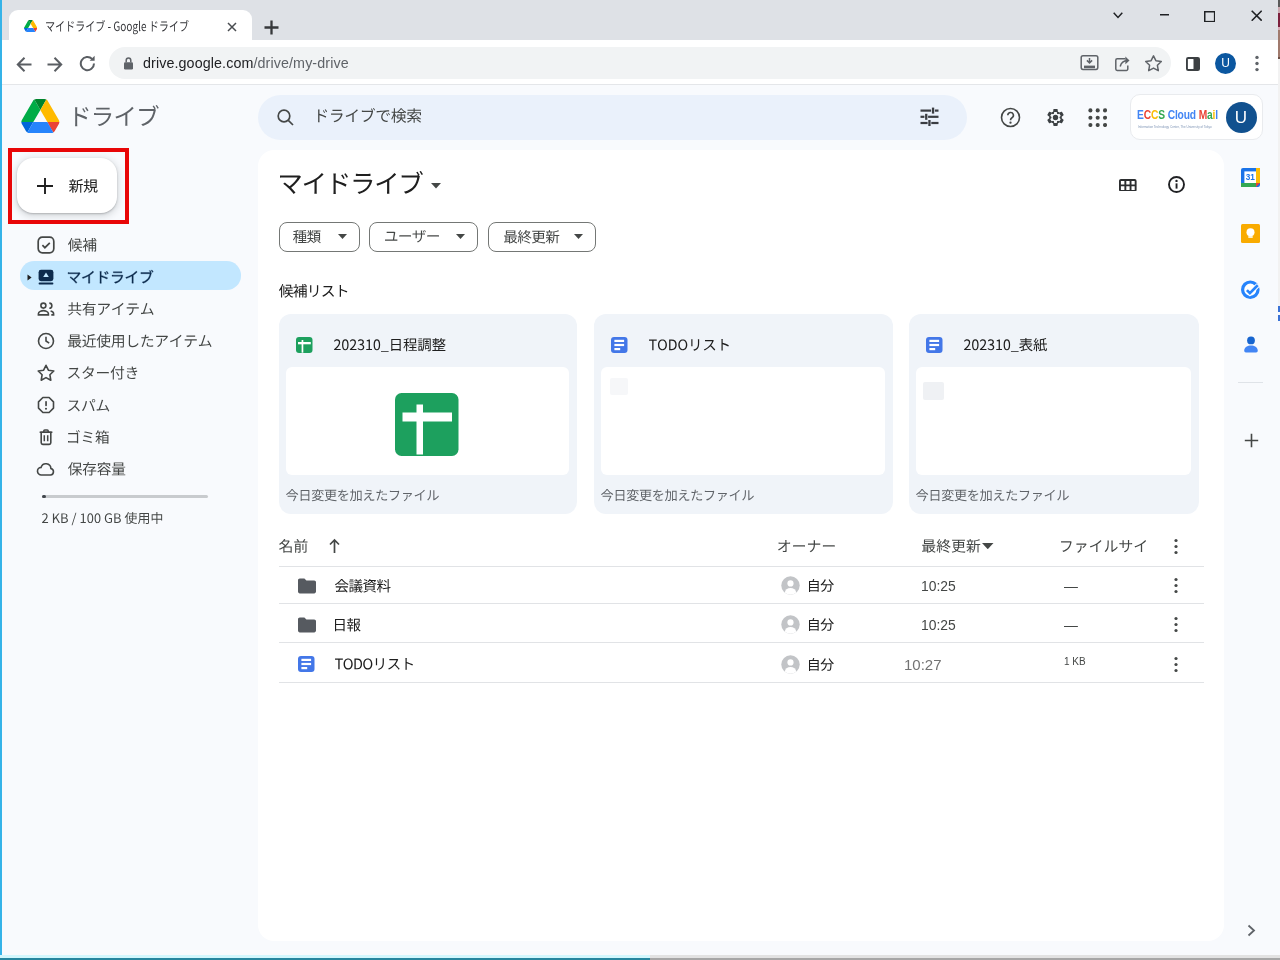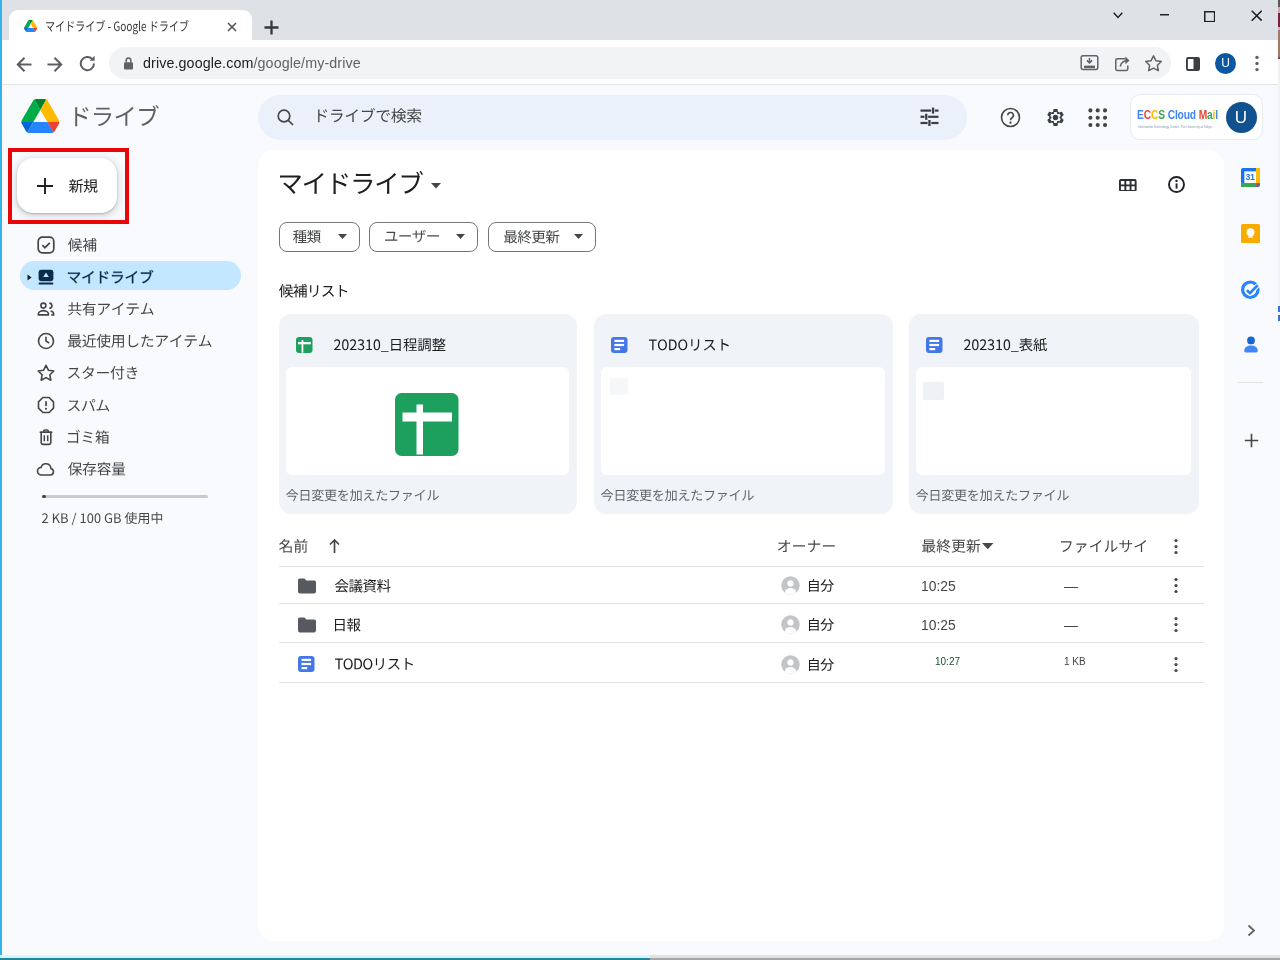--- a/index.html
+++ b/index.html
@@ -47,21 +47,21 @@
   </svg>
 <svg class="abs" style="left:79px;top:55px;" width="17" height="17" viewBox="0 0 17 17">
     <path d="M15 8.5 a6.6 6.6 0 1 1 -1.9 -4.6" stroke="#5a5e63" stroke-width="2" fill="none"></path>
     <path d="M15.6 0.8 v5 h-5 z" fill="#5a5e63"></path>
   </svg>
 <div class="abs" style="left:109px;top:47px;width:1062px;height:32px;background:#f1f3f4;border-radius:16px"></div>
 <svg class="abs" style="left:123px;top:57px;" width="11" height="13" viewBox="0 0 11 13">
     <rect x="1" y="5.2" width="9" height="7.3" rx="1.2" fill="#5f6368"></rect>
     <path d="M3.2 5.2 V3.4 a2.3 2.3 0 0 1 4.6 0 V5.2" stroke="#5f6368" stroke-width="1.5" fill="none"></path>
   </svg>
-<div class="abs" style="left:143px;top:54.5px;font-size:14.3px;letter-spacing:0.1px;color:#202124">drive.google.com<span style="color:#5f6368">/google/my-drive</span></div>
+<div class="abs" style="left:143px;top:54.5px;font-size:14.3px;letter-spacing:0.1px;color:#202124">drive.google.com<span style="color:#5f6368">/drive/my-drive</span></div>
 <svg class="abs" style="left:1080px;top:54px;" width="19" height="19" viewBox="0 0 19 19">
     <rect x="1.2" y="1.8" width="16.6" height="13.6" rx="1.8" stroke="#5f6368" stroke-width="1.5" fill="none"></rect>
     <path d="M9.5 4 v4.6 M6.9 6.4 9.5 9 12.1 6.4" stroke="#5f6368" stroke-width="1.5" fill="none"></path>
     <rect x="4" y="11.6" width="11" height="2.6" fill="#5f6368"></rect>
   </svg>
 <svg class="abs" style="left:1112px;top:54px;" width="19" height="19" viewBox="0 0 19 19">
     <path d="M13.5 4.8 H5.2 A1.4 1.4 0 0 0 3.8 6.2 V15 a1.4 1.4 0 0 0 1.4 1.4 h9.2 A1.4 1.4 0 0 0 15.8 15 V11.5" stroke="#5f6368" stroke-width="1.5" fill="none"></path>
     <path d="M8.2 12.5 C9.2 8.5 12 6.7 15.5 6.6" stroke="#5f6368" stroke-width="1.5" fill="none"></path>
     <path d="M13.4 2.6 17.5 6.4 13.4 10.2z" fill="#5f6368"></path>
   </svg>
@@ -411,21 +411,21 @@
     </clipPath>
     <circle cx="9.5" cy="9.5" r="9.2" fill="#c2c4c7"></circle>
     <g clip-path="url(#pc664)">
       <circle cx="9.5" cy="7.4" r="3.1" fill="#fff"></circle>
       <ellipse cx="9.5" cy="16.5" rx="5.6" ry="4.6" fill="#fff"></ellipse>
     </g>
   </svg>
 <svg style="position:absolute;left:808.5px;top:657.5px;overflow:visible;" width="24.90" height="12.98" viewBox="2.28 -11.79 24.90 12.98">
     <path d="M3.346 -5.7540000000000004H10.836V-3.696H3.346ZM3.346 -6.748V-8.834H10.836V-6.748ZM3.346 -2.716H10.836V-0.644H3.346ZM6.37 -11.788C6.258 -11.228 6.034 -10.458 5.824 -9.842H2.282V1.1340000000000001H3.346V0.35000000000000003H10.836V1.064H11.942V-9.842H6.888C7.126 -10.374 7.364 -11.018 7.588 -11.620000000000001Z M18.036 -11.48C17.168 -9.31 15.614 -7.378 13.822 -6.188C14.074 -5.992 14.536 -5.586 14.732 -5.362C16.482 -6.692 18.134 -8.792 19.156 -11.158ZM22.922 -11.508000000000001 21.914 -11.102C22.964 -9.016 24.742 -6.748 26.296 -5.488C26.492 -5.782 26.884 -6.188 27.178 -6.412C25.637999999999998 -7.49 23.832 -9.618 22.922 -11.508000000000001ZM16.118 -6.468V-5.446H18.988C18.68 -3.0660000000000003 17.896 -0.8260000000000001 14.564 0.266C14.802 0.49 15.11 0.91 15.25 1.19C18.848 -0.112 19.744 -2.66 20.122 -5.446H23.747999999999998C23.58 -1.8900000000000001 23.37 -0.49 23.006 -0.126C22.866 0.014 22.698 0.056 22.418 0.056C22.082 0.056 21.228 0.042 20.304000000000002 -0.042C20.5 0.252 20.626 0.7000000000000001 20.654 1.008C21.536 1.064 22.404 1.078 22.880000000000003 1.036C23.356 0.994 23.678 0.896 23.958 0.532C24.448 0.0 24.644 -1.61 24.854 -5.964C24.868000000000002 -6.104 24.868000000000002 -6.468 24.868000000000002 -6.468Z" fill="#1f1f1f"></path>
   </svg>
-<div class="abs" style="left:935px;top:656px;font-size:10px;color:#14532d">10:27</div>
+<div class="abs" style="left:904px;top:656px;font-size:15px;color:#737373">10:27</div>
 <div class="abs" style="left:1064px;top:656px;font-size:10px;color:#444746">1 KB</div>
 <svg class="abs" style="left:1173px;top:655.5px;" width="6" height="17" viewBox="0 0 6 17">
     <circle cx="3" cy="2.5" r="1.6" fill="#444746"></circle>
     <circle cx="3" cy="8.5" r="1.6" fill="#444746"></circle>
     <circle cx="3" cy="14.5" r="1.6" fill="#444746"></circle>
   </svg>
 <svg class="abs" style="left:1241px;top:168px;" width="19" height="19" viewBox="0 0 19 19">
     <rect x="0" y="0" width="19" height="19" rx="2" fill="#1a73e8"></rect>
     <rect x="15" y="0" width="4" height="15" fill="#fbbc04"></rect>
     <rect x="0" y="15" width="15" height="4" fill="#34a853"></rect>

